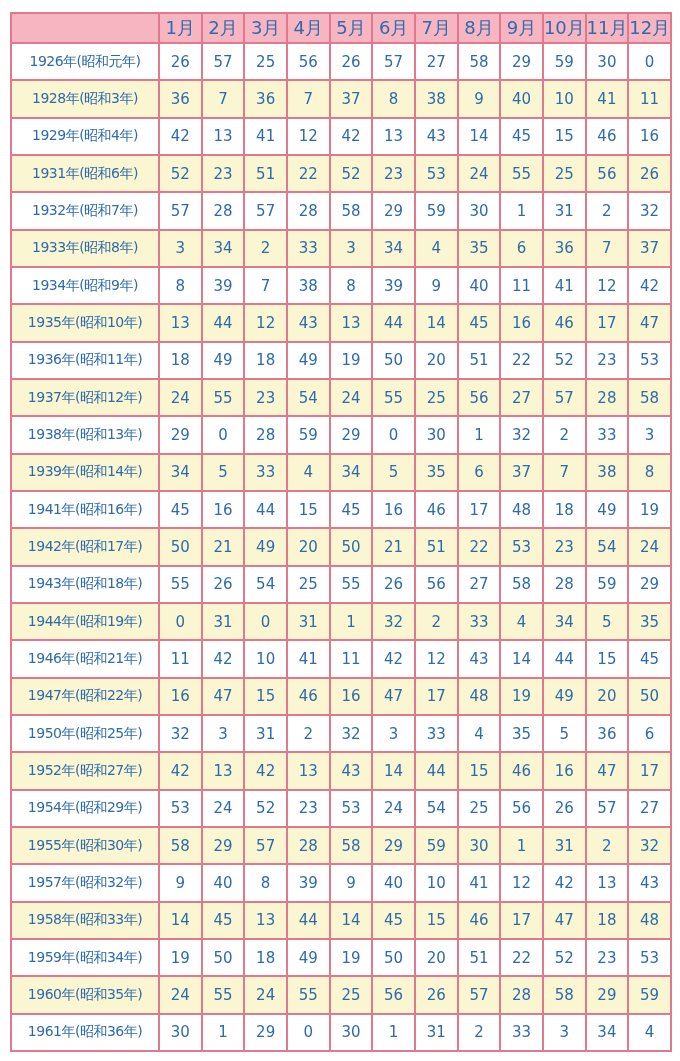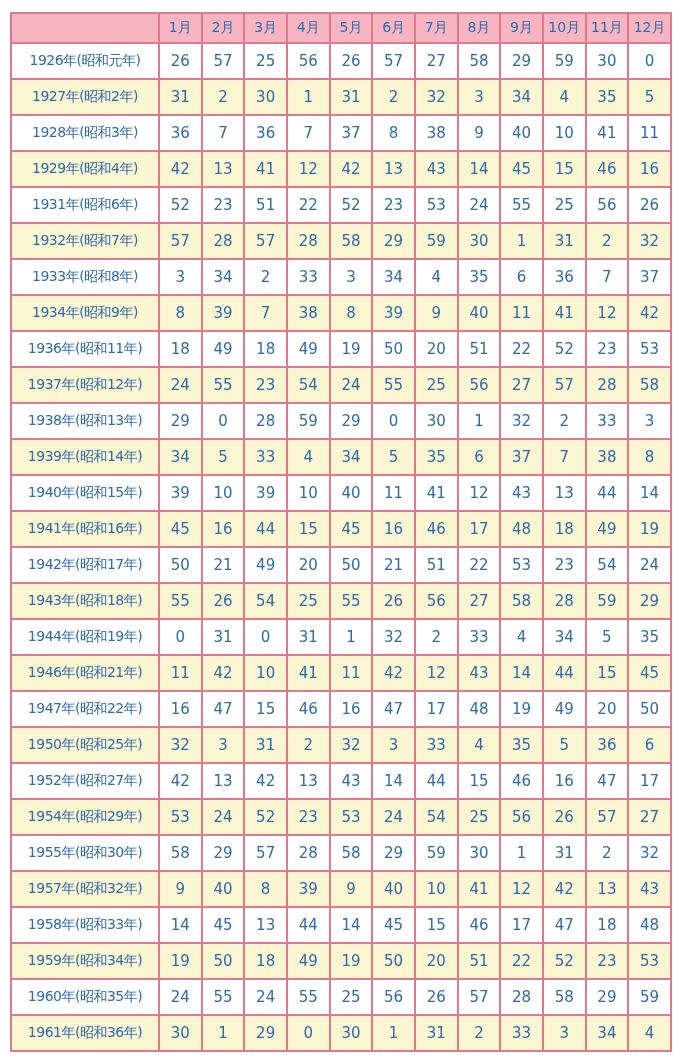--- a/index.html
+++ b/index.html
@@ -26,21 +26,21 @@
     vertical-align: middle;
     padding: 0;
     color: var(--text-color, #2e6bac);
     overflow: hidden;
     white-space: nowrap;
   }
   table.calendar-table col.year-col { width: 148px; }
   thead th {
     background: var(--header-bg, #f7b5c2);
     height: 28px;
-    font-size: 14px;
+    font-size: 18px;
     font-weight: normal;
   }
   tbody td {
     height: 26.6px;
     font-size: 15px;
     background: var(--row-bg, #ffffff);
   }
   tbody tr:nth-child(even) td {
     background: var(--row-alt-bg, #faf6d2);
   }
@@ -84,35 +84,20 @@
           <td>26</td>
           <td>57</td>
           <td>27</td>
           <td>58</td>
           <td>29</td>
           <td>59</td>
           <td>30</td>
           <td>0</td>
         </tr>
         <tr>
-          <td class="year-cell">1927年(昭和2年)</td>
-          <td>31</td>
-          <td>2</td>
-          <td>30</td>
-          <td>1</td>
-          <td>31</td>
-          <td>2</td>
-          <td>32</td>
-          <td>3</td>
-          <td>34</td>
-          <td>4</td>
-          <td>35</td>
-          <td>5</td>
-        </tr>
-        <tr>
           <td class="year-cell">1928年(昭和3年)</td>
           <td>36</td>
           <td>7</td>
           <td>36</td>
           <td>7</td>
           <td>37</td>
           <td>8</td>
           <td>38</td>
           <td>9</td>
           <td>40</td>
@@ -189,20 +174,35 @@
           <td>8</td>
           <td>39</td>
           <td>9</td>
           <td>40</td>
           <td>11</td>
           <td>41</td>
           <td>12</td>
           <td>42</td>
         </tr>
         <tr>
+          <td class="year-cell">1935年(昭和10年)</td>
+          <td>13</td>
+          <td>44</td>
+          <td>12</td>
+          <td>43</td>
+          <td>13</td>
+          <td>44</td>
+          <td>14</td>
+          <td>45</td>
+          <td>16</td>
+          <td>46</td>
+          <td>17</td>
+          <td>47</td>
+        </tr>
+        <tr>
           <td class="year-cell">1936年(昭和11年)</td>
           <td>18</td>
           <td>49</td>
           <td>18</td>
           <td>49</td>
           <td>19</td>
           <td>50</td>
           <td>20</td>
           <td>51</td>
           <td>22</td>
@@ -247,35 +247,20 @@
           <td>33</td>
           <td>4</td>
           <td>34</td>
           <td>5</td>
           <td>35</td>
           <td>6</td>
           <td>37</td>
           <td>7</td>
           <td>38</td>
           <td>8</td>
-        </tr>
-        <tr>
-          <td class="year-cell">1940年(昭和15年)</td>
-          <td>39</td>
-          <td>10</td>
-          <td>39</td>
-          <td>10</td>
-          <td>40</td>
-          <td>11</td>
-          <td>41</td>
-          <td>12</td>
-          <td>43</td>
-          <td>13</td>
-          <td>44</td>
-          <td>14</td>
         </tr>
         <tr>
           <td class="year-cell">1941年(昭和16年)</td>
           <td>45</td>
           <td>16</td>
           <td>44</td>
           <td>15</td>
           <td>45</td>
           <td>16</td>
           <td>46</td>

